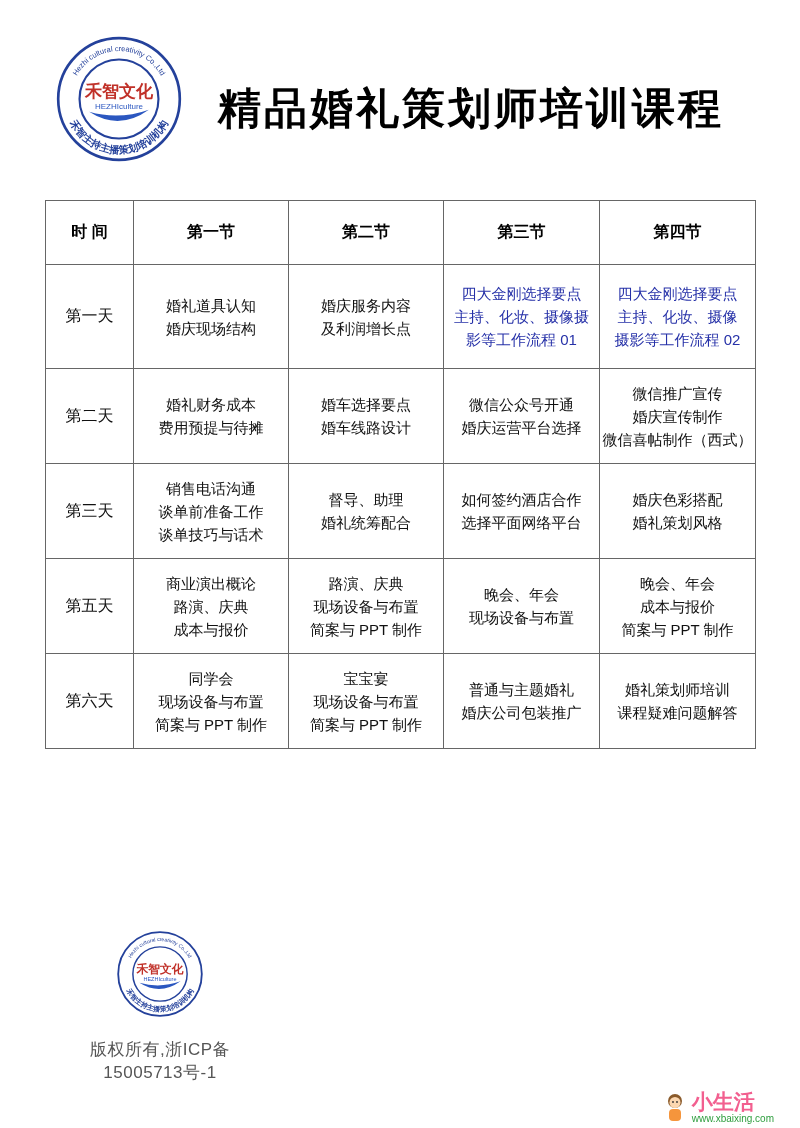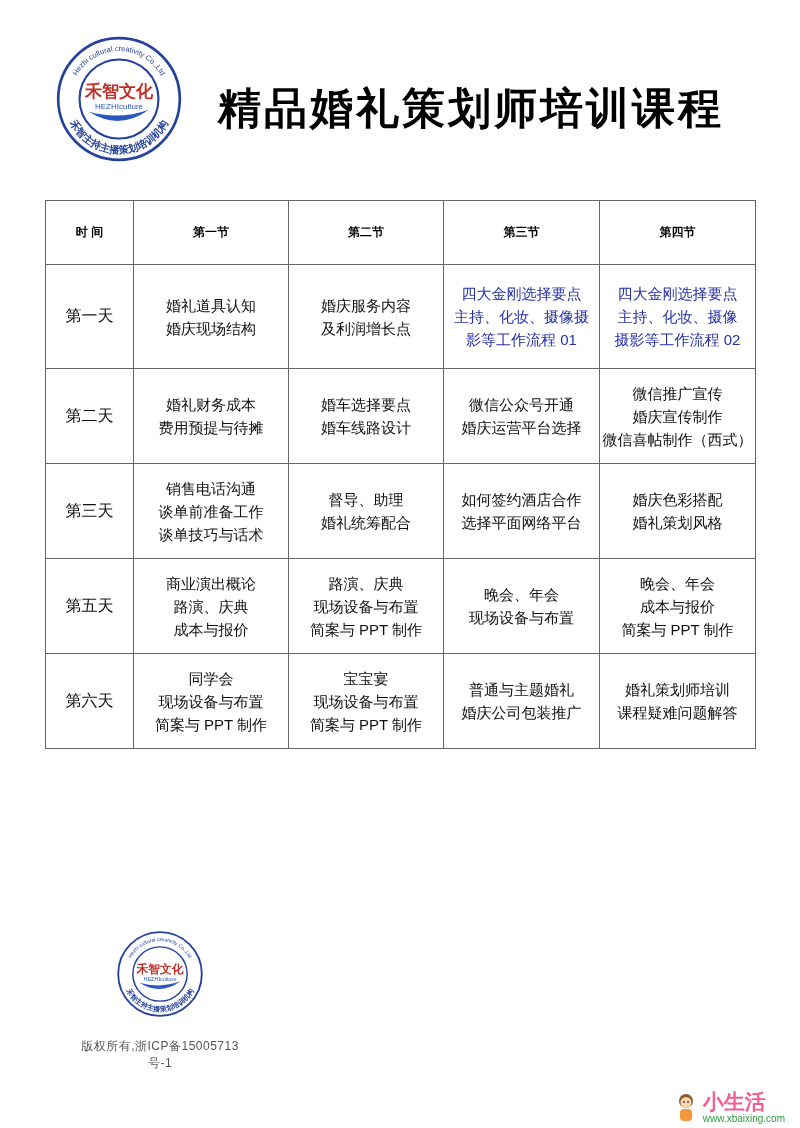--- a/index.html
+++ b/index.html
@@ -11,40 +11,40 @@
   .logo-header { position:absolute; left:55px; top:35px; width:128px; height:128px; }
   .page-title { position:absolute; left:186px; top:80px; width:570px; text-align:center;
                 font-size:43px; font-weight:900; color:#000; letter-spacing:3px;
                 font-family:"Liberation Sans", sans-serif; }
 
   
   .course-table { position:absolute; top:200px; left:45px; width:710px;
                   border-collapse:collapse; table-layout:fixed; }
   .course-table th, .course-table td { border:1px solid #666; text-align:center; vertical-align:middle; padding:2px; }
   .course-table thead tr { height:64px; }
-  .course-table thead th { font-size:12px; font-weight:bold; color:#000; }
+  .course-table thead th { font-size:16px; font-weight:bold; color:#000; }
   .r1 { height:104px; }
   .rr { height:95px; }
   .day { font-size:16px; font-weight:normal; color:#111; }
   .cell-text { white-space:pre-line; font-size:15px; line-height:23px; color:#111; }
   .hl { color: var(--highlight, #2631a8); }
 
   
   .footer-col { position:absolute; text-align:center; }
   .fc-left   { left:70px;  top:930px; width:180px; }
   .fc-center { left:310px; top:925px; width:220px; }
   .fc-right  { left:555px; top:935px; width:200px; }
-  .copyright { margin-top:16px; font-size:12px; color:#555; letter-spacing:0.5px; }
+  .copyright { margin-top:16px; font-size:17px; color:#555; letter-spacing:0.5px; }
   .police-filing { margin-top:12px; font-size:15px; font-weight:bold; color:#000; }
   .baidu-cn { margin-top:4px; font-size:15px; font-weight:bold; color:var(--baidu-blue,#2850c8); letter-spacing:2px; }
   .baidu-en { font-size:8px; color:#888; letter-spacing:1px; }
   .baidu-cert { margin-top:18px; font-size:14px; color:var(--baidu-blue,#2850c8); letter-spacing:1px; }
 
   
-  .watermark { position:absolute; right:15px; bottom:4px; display:flex; align-items:flex-end; gap:4px; }
+  .watermark { position:absolute; right:26px; bottom:4px; display:flex; align-items:flex-end; gap:4px; }
   .wm-text { display:flex; flex-direction:column; align-items:flex-start; line-height:1.1; }
   .wm-name { font-size:21px; font-weight:bold; color:var(--watermark-pink,#f25f8f); text-shadow:1px 1px 0 #fff; }
   .wm-url  { font-size:10px; color:var(--watermark-green,#2e9e3e); }
 </style>
 </head>
 <body>
 
 <div class="page">
 
   <div class="logo-header">

